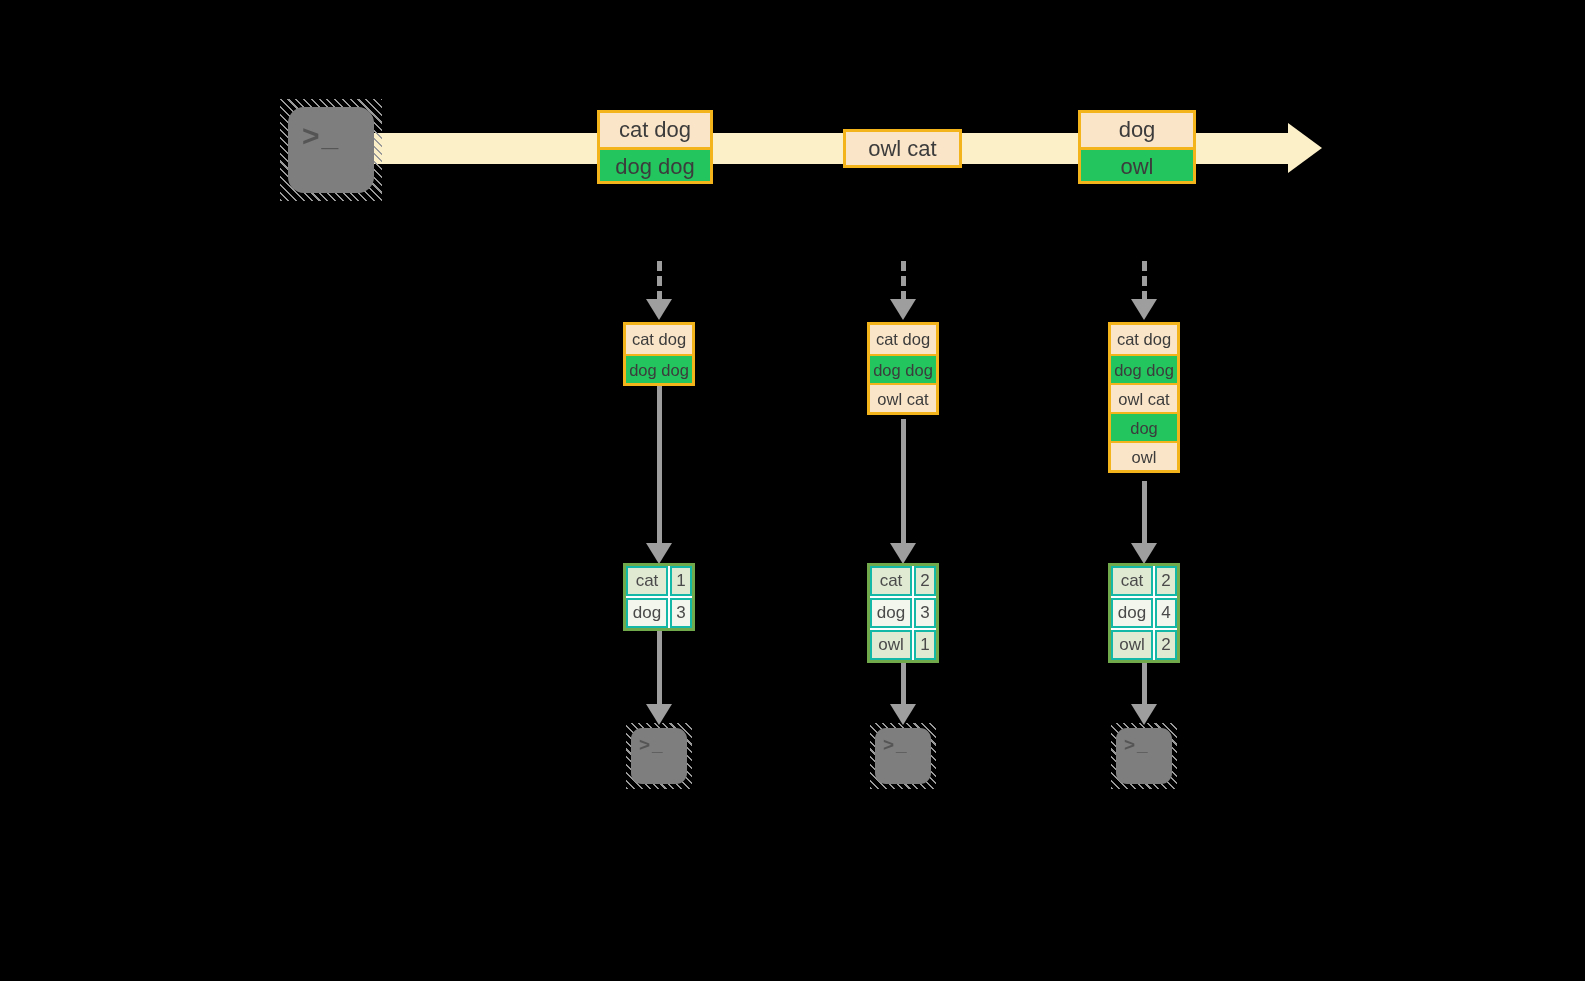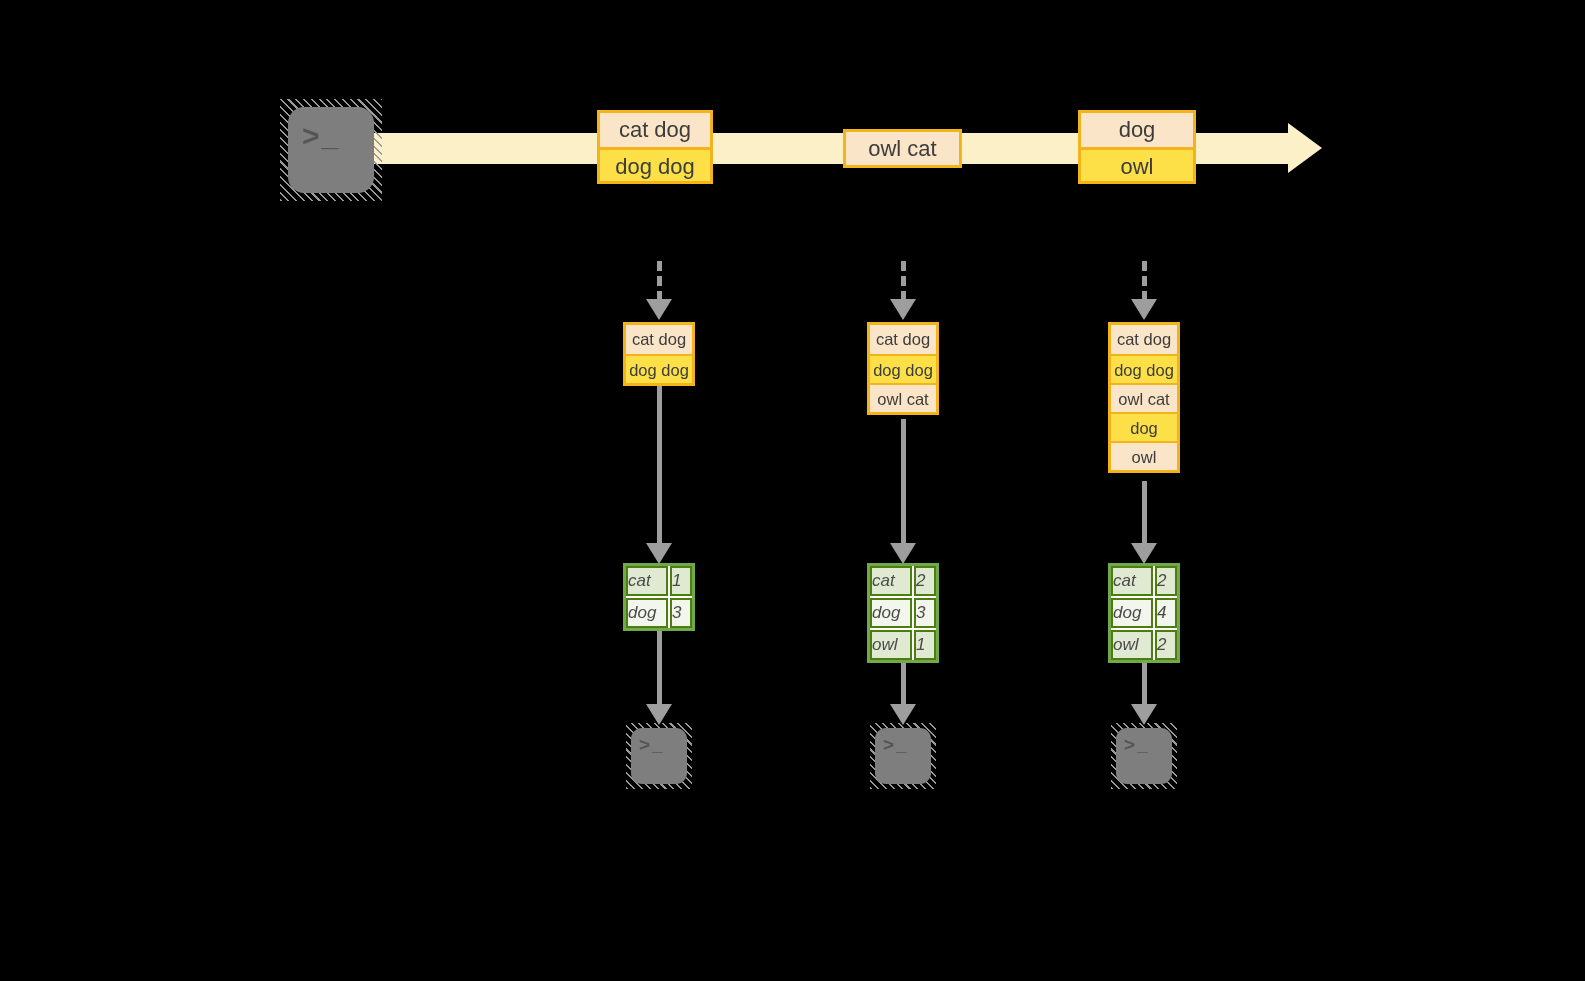--- a/index.html
+++ b/index.html
@@ -32,21 +32,21 @@
   .event .box-row + .box-row{border-top:3px solid #F2B31B;}
   #event-1{left:597px;top:110px;width:116px;}
   #event-2{left:843px;top:129px;width:119px;}
   #event-2 .box-row{height:33px;line-height:33px;}
   #event-3{left:1078px;top:110px;width:118px;}
   .buffer{top:322px;width:72px;}
   .buffer .box-row{height:29px;line-height:29px;font-size:16.5px;}
   .buffer .box-row + .box-row{border-top:2px solid #F2B31B;}
   #buffer-1{left:623px;} #buffer-2{left:867px;} #buffer-3{left:1108px;}
   .fill-peach{background:#FBE5C8;}
-  .fill-cream{background:#fde047;}
+  .fill-cream{background:#22c55e;}
 
   
   .dline{position:absolute;top:261px;height:40px;width:0;border-left:5px dashed #9E9E9E;z-index:2;}
   .sline{position:absolute;width:5px;background:#9E9E9E;z-index:3;}
   .ahead{position:absolute;width:0;height:0;z-index:3;
     border-left:13px solid transparent;border-right:13px solid transparent;border-top:21px solid #9E9E9E;}
   .x1l{left:657px;} .x2l{left:901px;} .x3l{left:1142px;}
   .x1h{left:646px;} .x2h{left:890px;} .x3h{left:1131px;}
   .dhead{top:299px;}
   #conn-1{top:386px;height:158px;} #conn-2{top:419px;height:125px;} #conn-3{top:481px;height:63px;}
@@ -56,21 +56,21 @@
 
   
   .qband{position:absolute;left:693px;top:461px;width:430px;height:42px;background:#ffffff;z-index:2;
     display:flex;align-items:center;justify-content:center;}
   .qband span{font-size:33px;color:#1d1d1d;}
 
   
   .gtable{position:absolute;top:563px;display:grid;grid-template-columns:42px 22px;gap:2px;
     border:3px solid #6FA94C;background:#ffffff;z-index:3;}
   #table-1{left:623px;} #table-2{left:867px;} #table-3{left:1108px;}
-  .tcell{border:2px solid #4d7c0f;height:30px;line-height:26px;text-align:left;font-size:17px;color:#4a4a4a;font-style:italic;}
+  .tcell{border:2px solid #14b8a6;height:30px;line-height:26px;text-align:center;font-size:17px;color:#4a4a4a;}
   .tg{background:#E0EAD3;} .tl{background:#F2F6EC;}
 
   #out-term-1{left:626px;} #out-term-2{left:870px;} #out-term-3{left:1111px;}
 </style>
 </head>
 <body>
 
 <div id="canvas">
 
   <div class="term" id="src-term">

